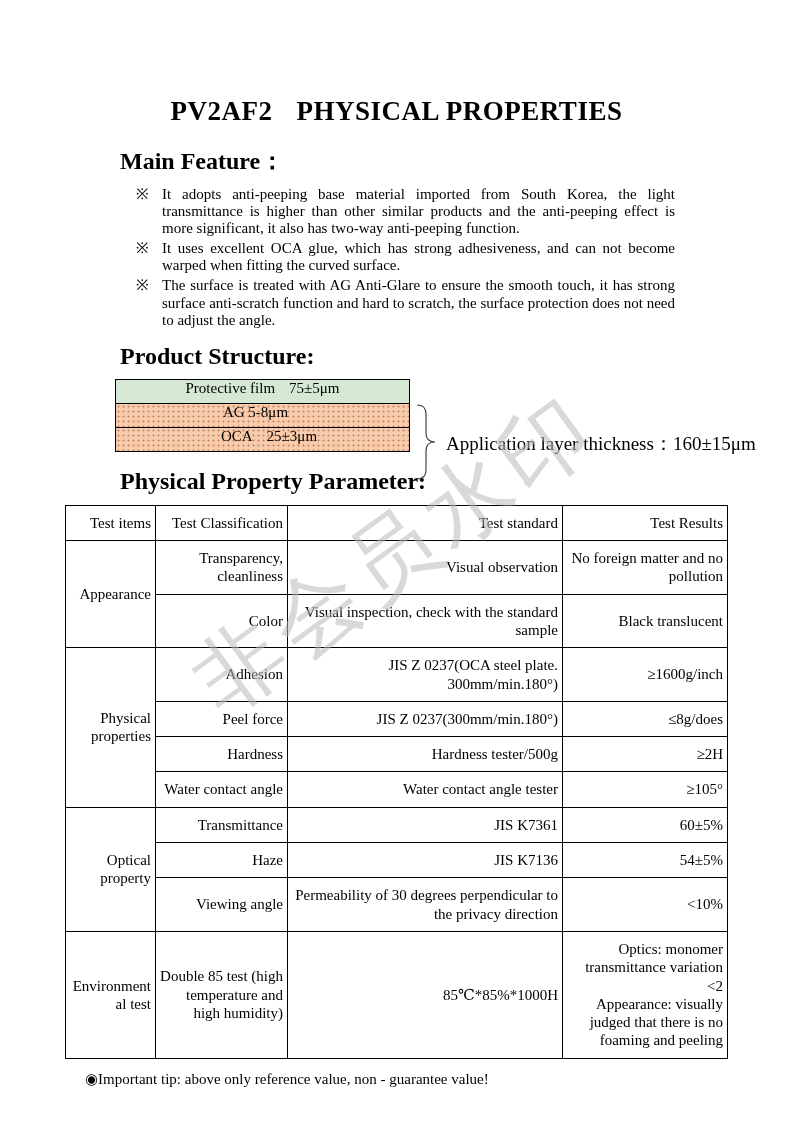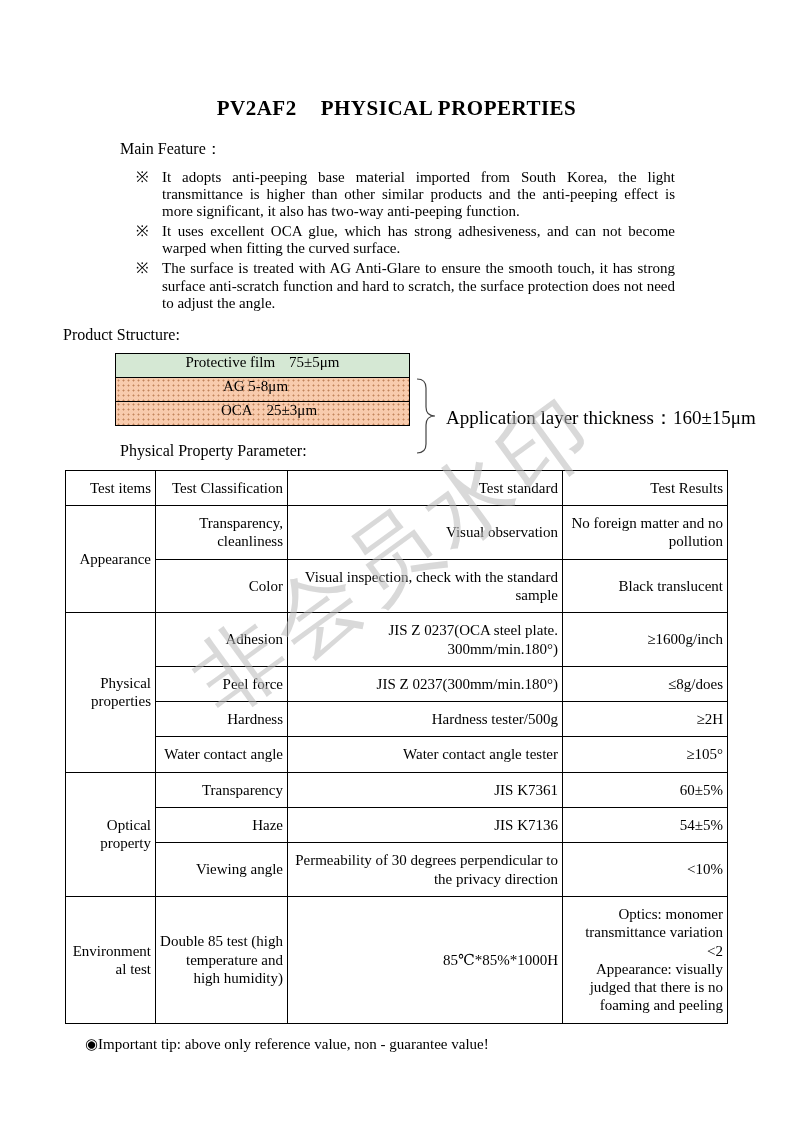--- a/index.html
+++ b/index.html
@@ -26,32 +26,32 @@
     text-align: center;
     transform: rotate(-36deg);
     pointer-events: none;
     z-index: 5;
     white-space: nowrap;
   }
   .title {
     margin: 0;
     padding-top: 96px;
     text-align: center;
-    font-size: 21px;
+    font-size: 27px;
     font-weight: bold;
     letter-spacing: 0.5px;
   }
   .title .model { margin-right: 24px; }
   h2 {
-    font-size: 16px;
-    font-weight: normal;
+    font-size: 24px;
+    font-weight: bold;
     margin: 0;
   }
   .h-main { margin: 18px 0 9px 120px; }
-  .h-structure { margin: 14px 0 9px 63px; }
+  .h-structure { margin: 14px 0 9px 120px; }
   .h-param { margin: 16px 0 10px 120px; }
   .bullets {
     list-style: none;
     margin: 0 118px 0 136px;
     padding: 0;
   }
   .bullet {
     display: flex;
     font-size: 15px;
     line-height: 1.14;
@@ -211,21 +211,21 @@
         <td>Hardness tester/500g</td>
         <td>≥2H</td>
       </tr>
       <tr>
         <td>Water contact angle</td>
         <td>Water contact angle tester</td>
         <td>≥105°</td>
       </tr>
       <tr>
         <td rowspan="3" class="group-cell">Optical property</td>
-        <td>Transparency</td>
+        <td>Transmittance</td>
         <td>JIS K7361</td>
         <td>60±5%</td>
       </tr>
       <tr>
         <td>Haze</td>
         <td>JIS K7136</td>
         <td>54±5%</td>
       </tr>
       <tr>
         <td>Viewing angle</td>

